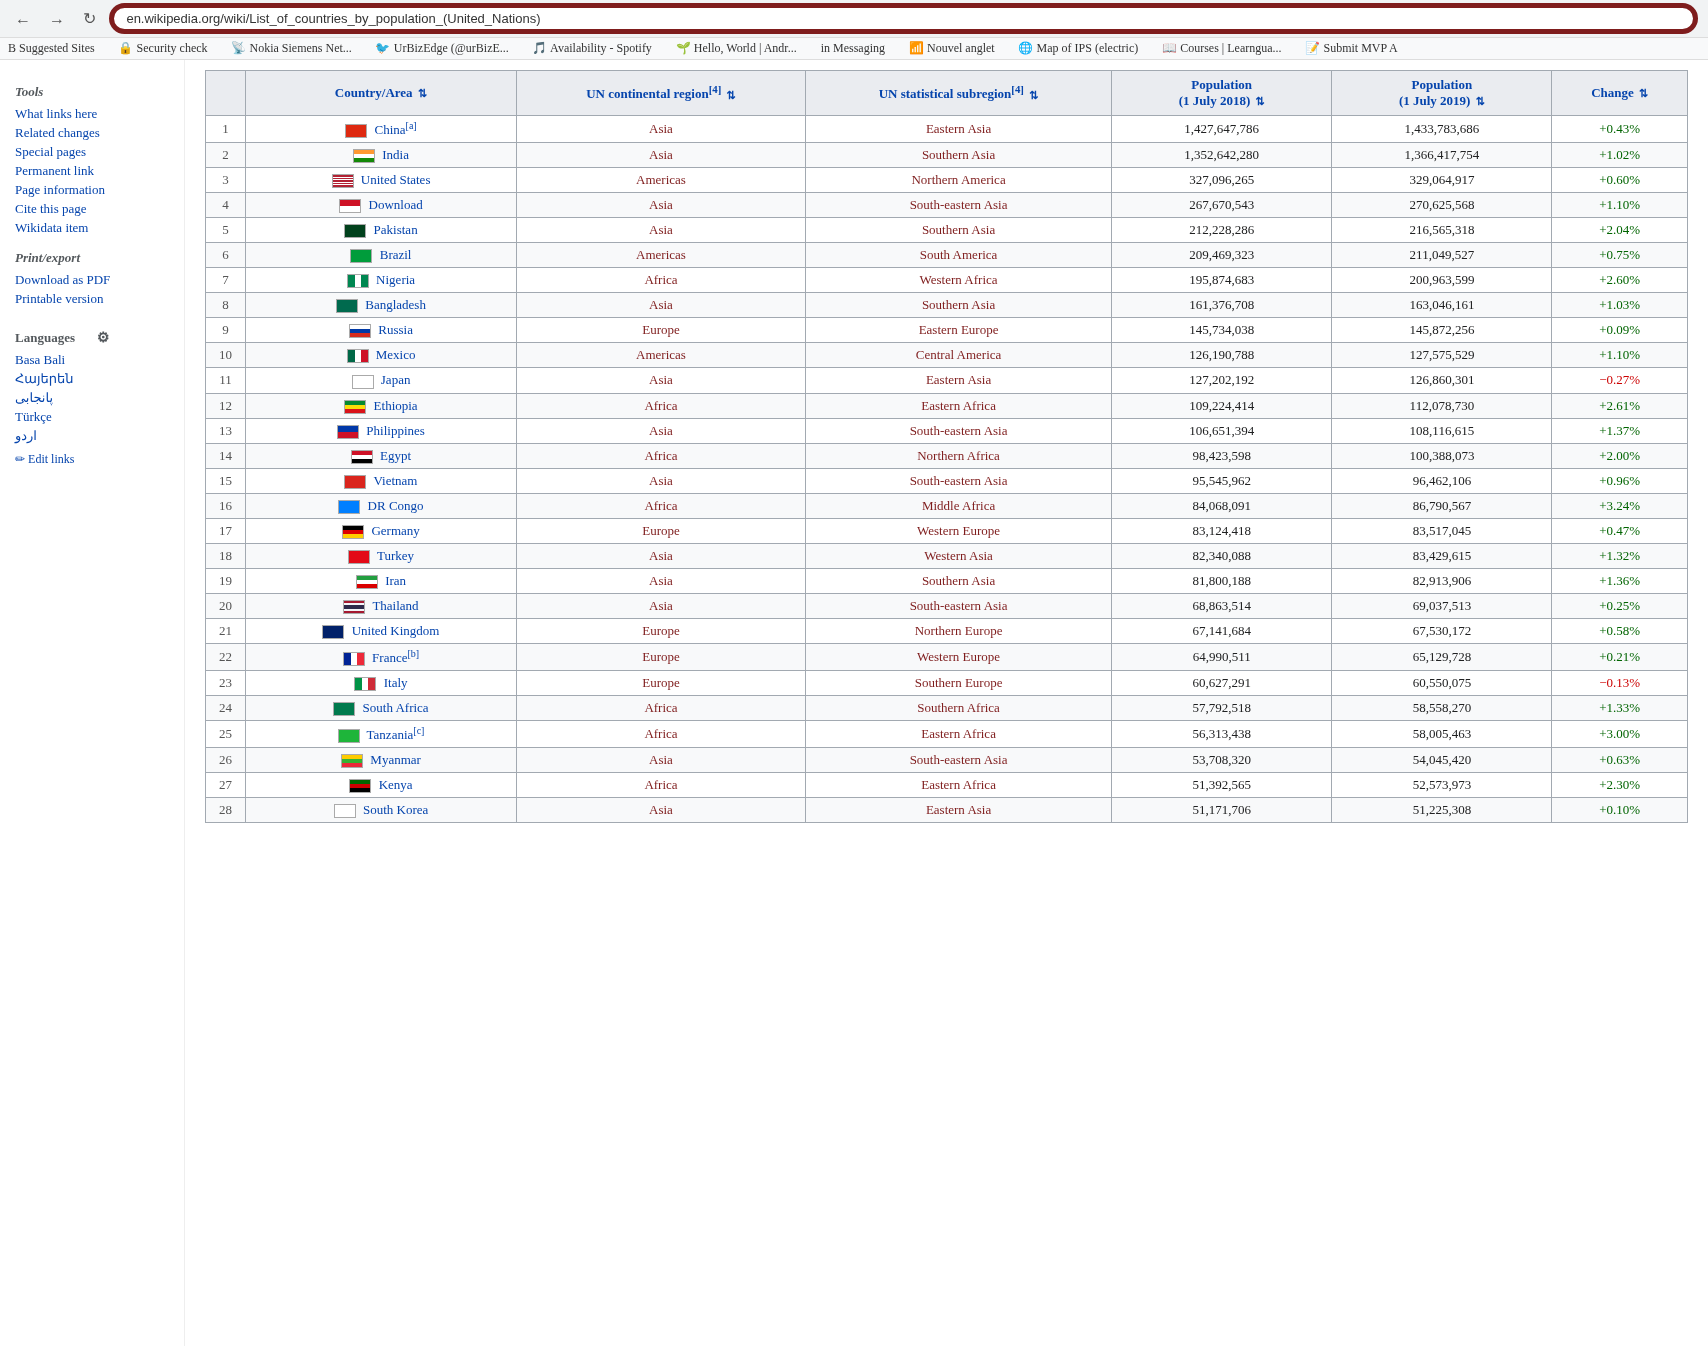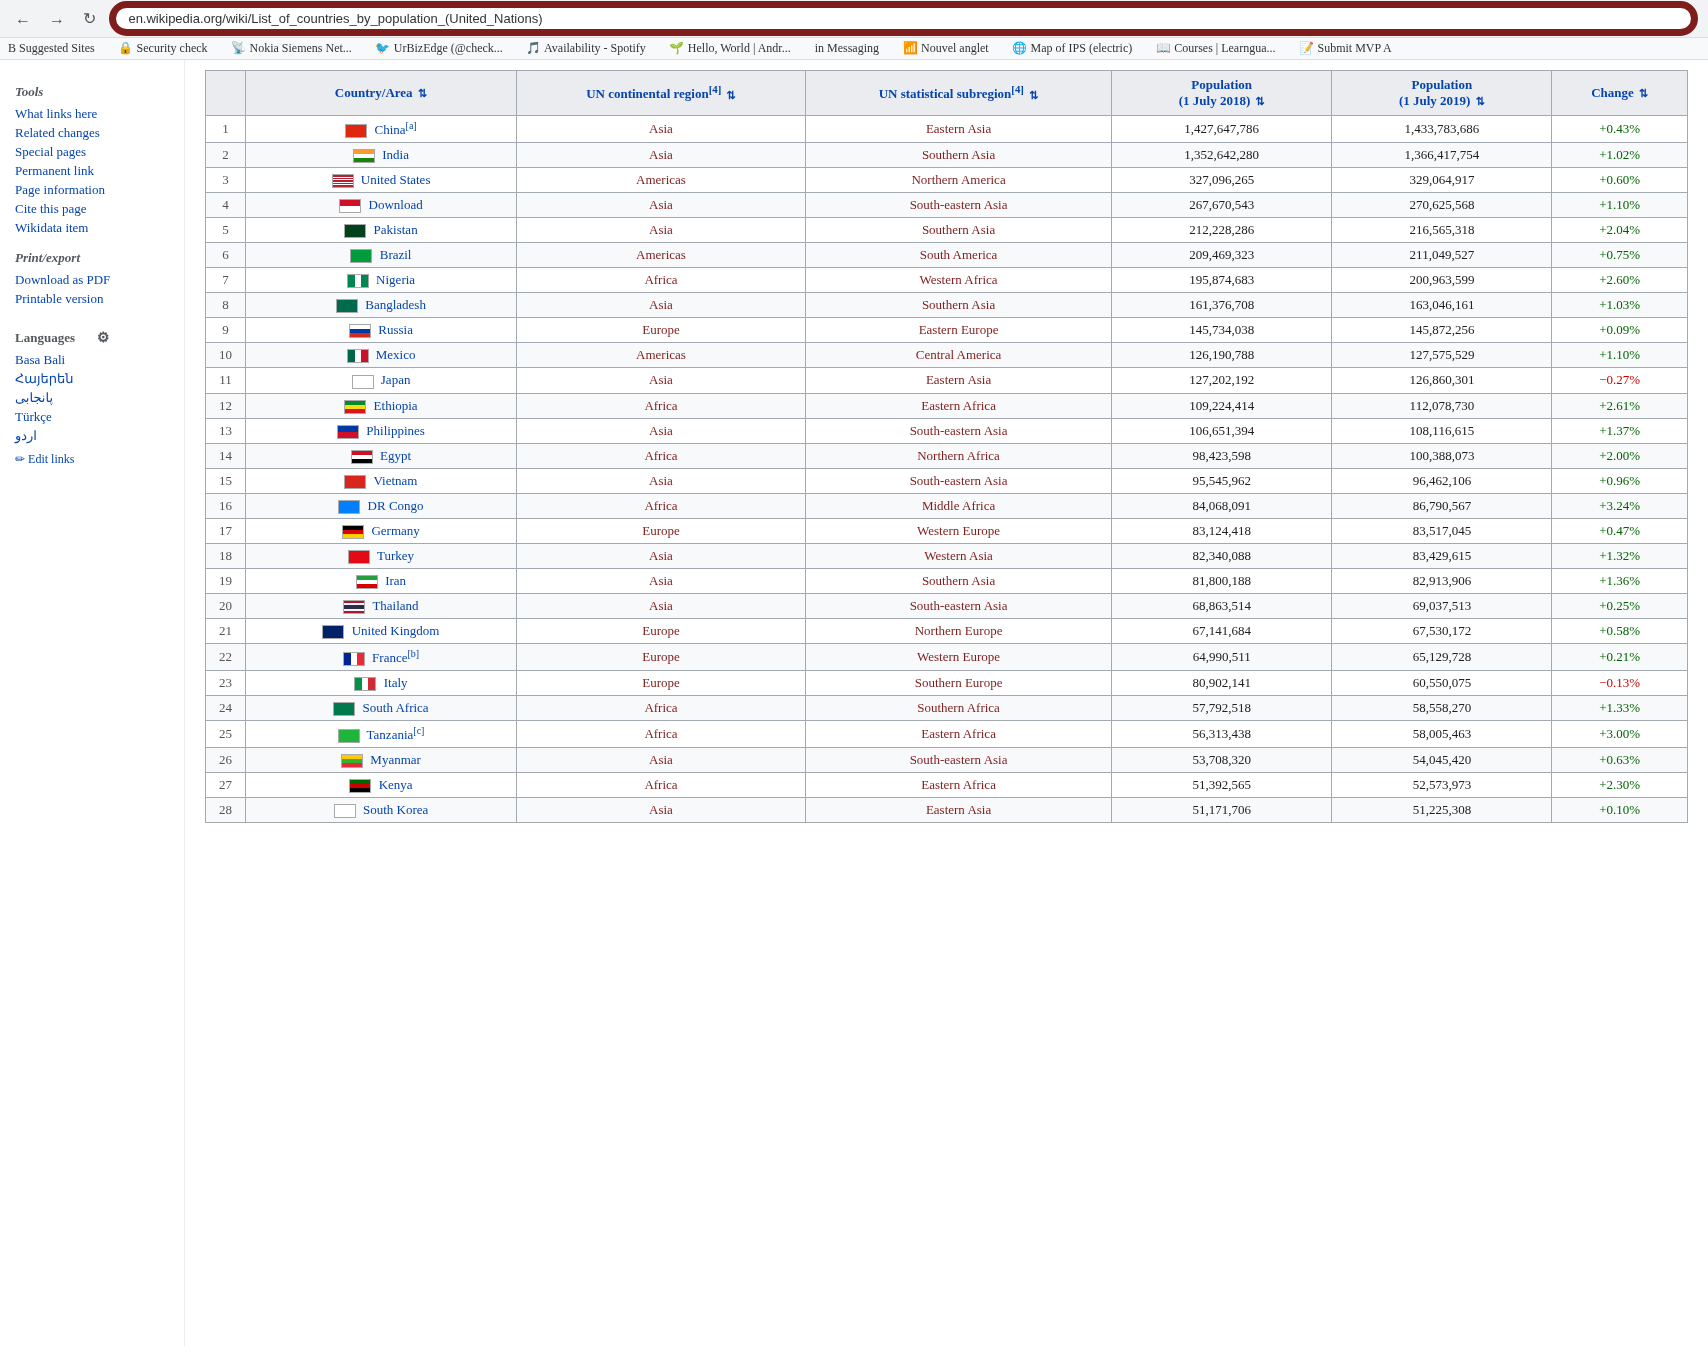--- a/index.html
+++ b/index.html
@@ -19,21 +19,21 @@
       background: none;
       border: none;
       cursor: pointer;
       font-size: 16px;
       color: #555;
       padding: 2px 5px;
     }
     .browser-url-bar {
       flex: 1;
       background: #fff;
-      border: 7px solid #7f1d1d;
+      border: 5px solid #7f1d1d;
       border-radius: 20px;
       padding: 3px 12px;
       font-size: 13px;
       color: #333;
     }
 
     
     .bookmarks-bar {
       background: #f8f9fa;
       border-bottom: 1px solid #ddd;
@@ -201,21 +201,21 @@
   <button class="browser-nav-btn">←</button>
   <button class="browser-nav-btn">→</button>
   <button class="browser-nav-btn">↻</button>
   <input class="browser-url-bar" readonly="" value="en.wikipedia.org/wiki/List_of_countries_by_population_(United_Nations)" style="">
 </div>
 
 <div class="bookmarks-bar">
   <span class="bookmark-item">B Suggested Sites</span>
   <span class="bookmark-item">🔒 Security check</span>
   <span class="bookmark-item">📡 Nokia Siemens Net...</span>
-  <span class="bookmark-item">🐦 UrBizEdge (@check...</span>
+  <span class="bookmark-item">🐦 UrBizEdge (@urBizE...</span>
   <span class="bookmark-item">🎵 Availability - Spotify</span>
   <span class="bookmark-item">🌱 Hello, World | Andr...</span>
   <span class="bookmark-item">in Messaging</span>
   <span class="bookmark-item">📶 Nouvel anglet</span>
   <span class="bookmark-item">🌐 Map of IPS (electric)</span>
   <span class="bookmark-item">📖 Courses | Learngua...</span>
   <span class="bookmark-item">📝 Submit MVP A</span>
 </div>
 
 <div class="page-layout">
@@ -541,21 +541,21 @@
     <td class="change-positive">+0.21%</td>
   </tr>
           <tr>
     <td class="row-num">23</td>
     <td class="country-cell">
       <span class="flag flag-italy"></span>
       <a class="country-link">Italy</a>
     </td>
     <td><a class="region-link">Europe</a></td>
     <td><a class="region-link">Southern Europe</a></td>
-    <td>80,902,141</td>
+    <td>60,627,291</td>
     <td>60,550,075</td>
     <td class="change-negative">−0.13%</td>
   </tr>
           <tr>
     <td class="row-num">24</td>
     <td class="country-cell">
       <span class="flag flag-southafrica"></span>
       <a class="country-link">South Africa</a>
     </td>
     <td><a class="region-link">Africa</a></td>

